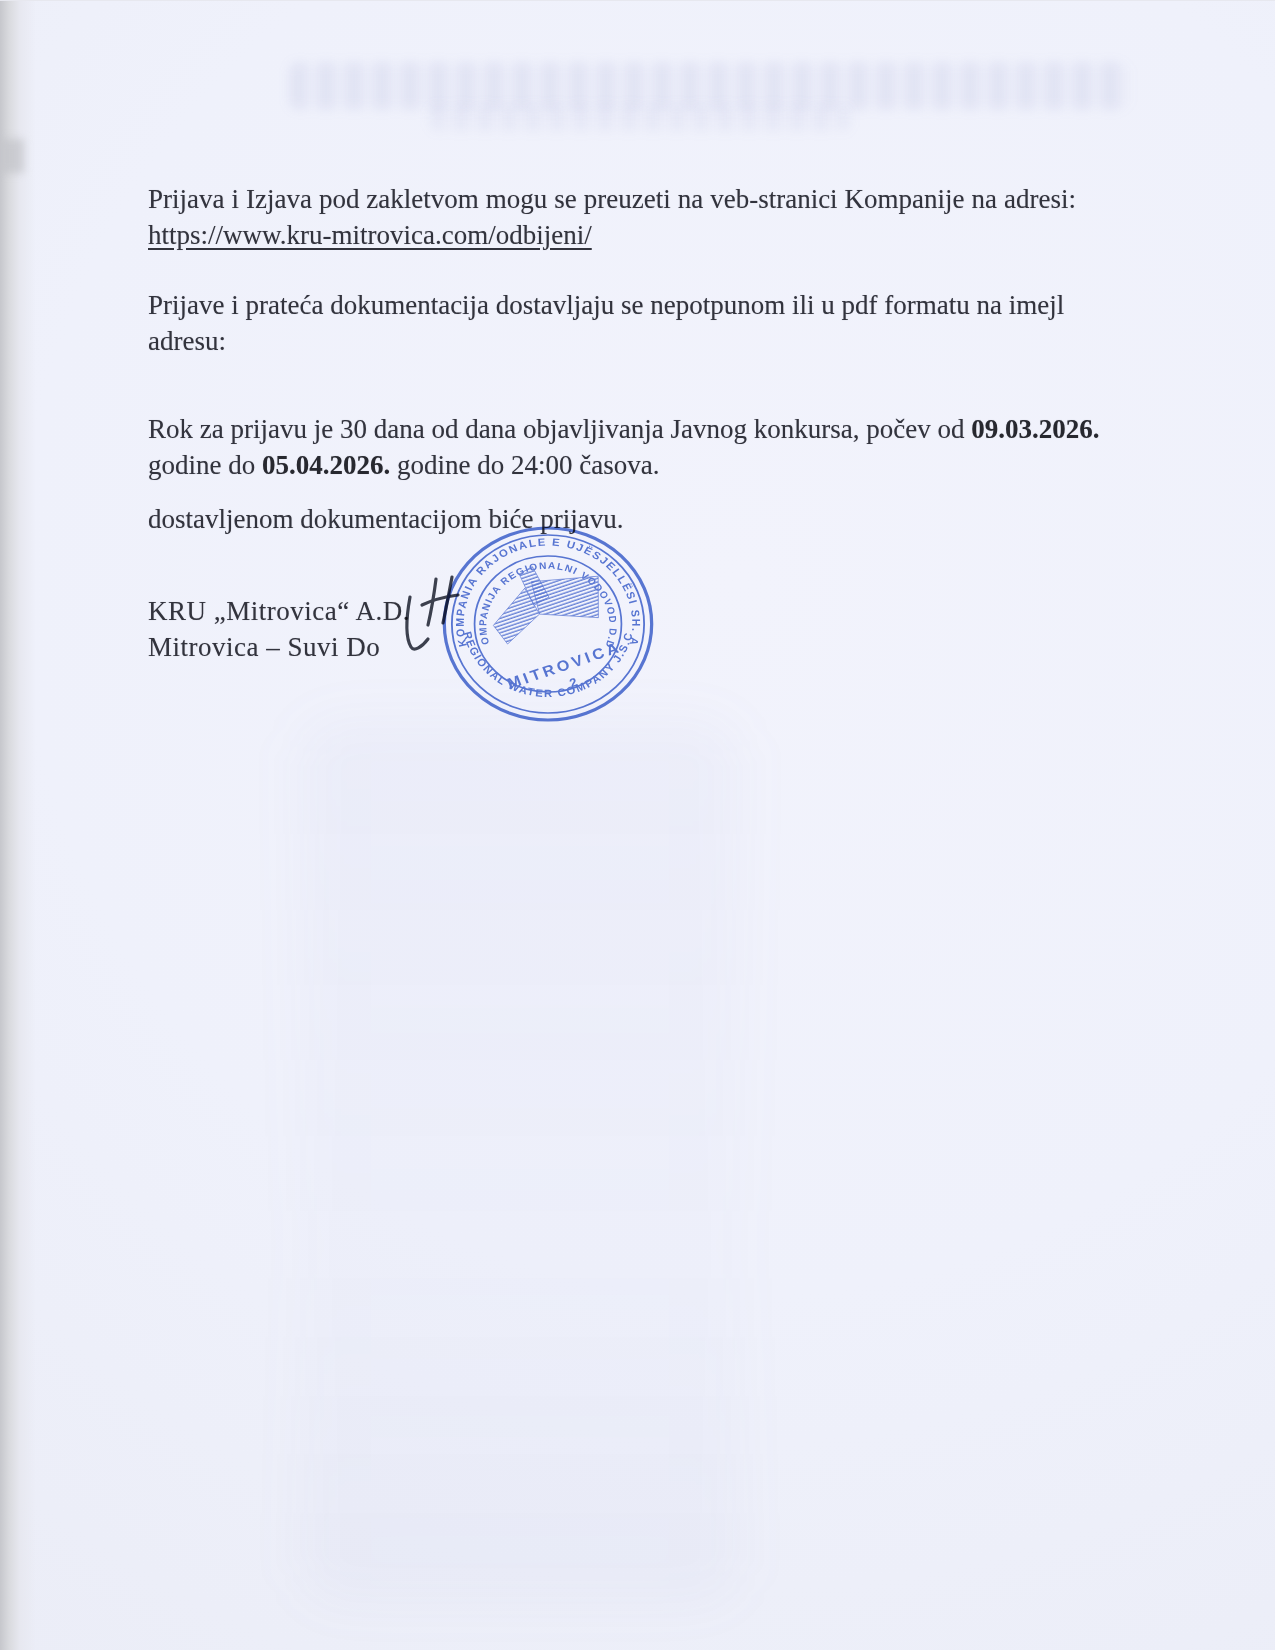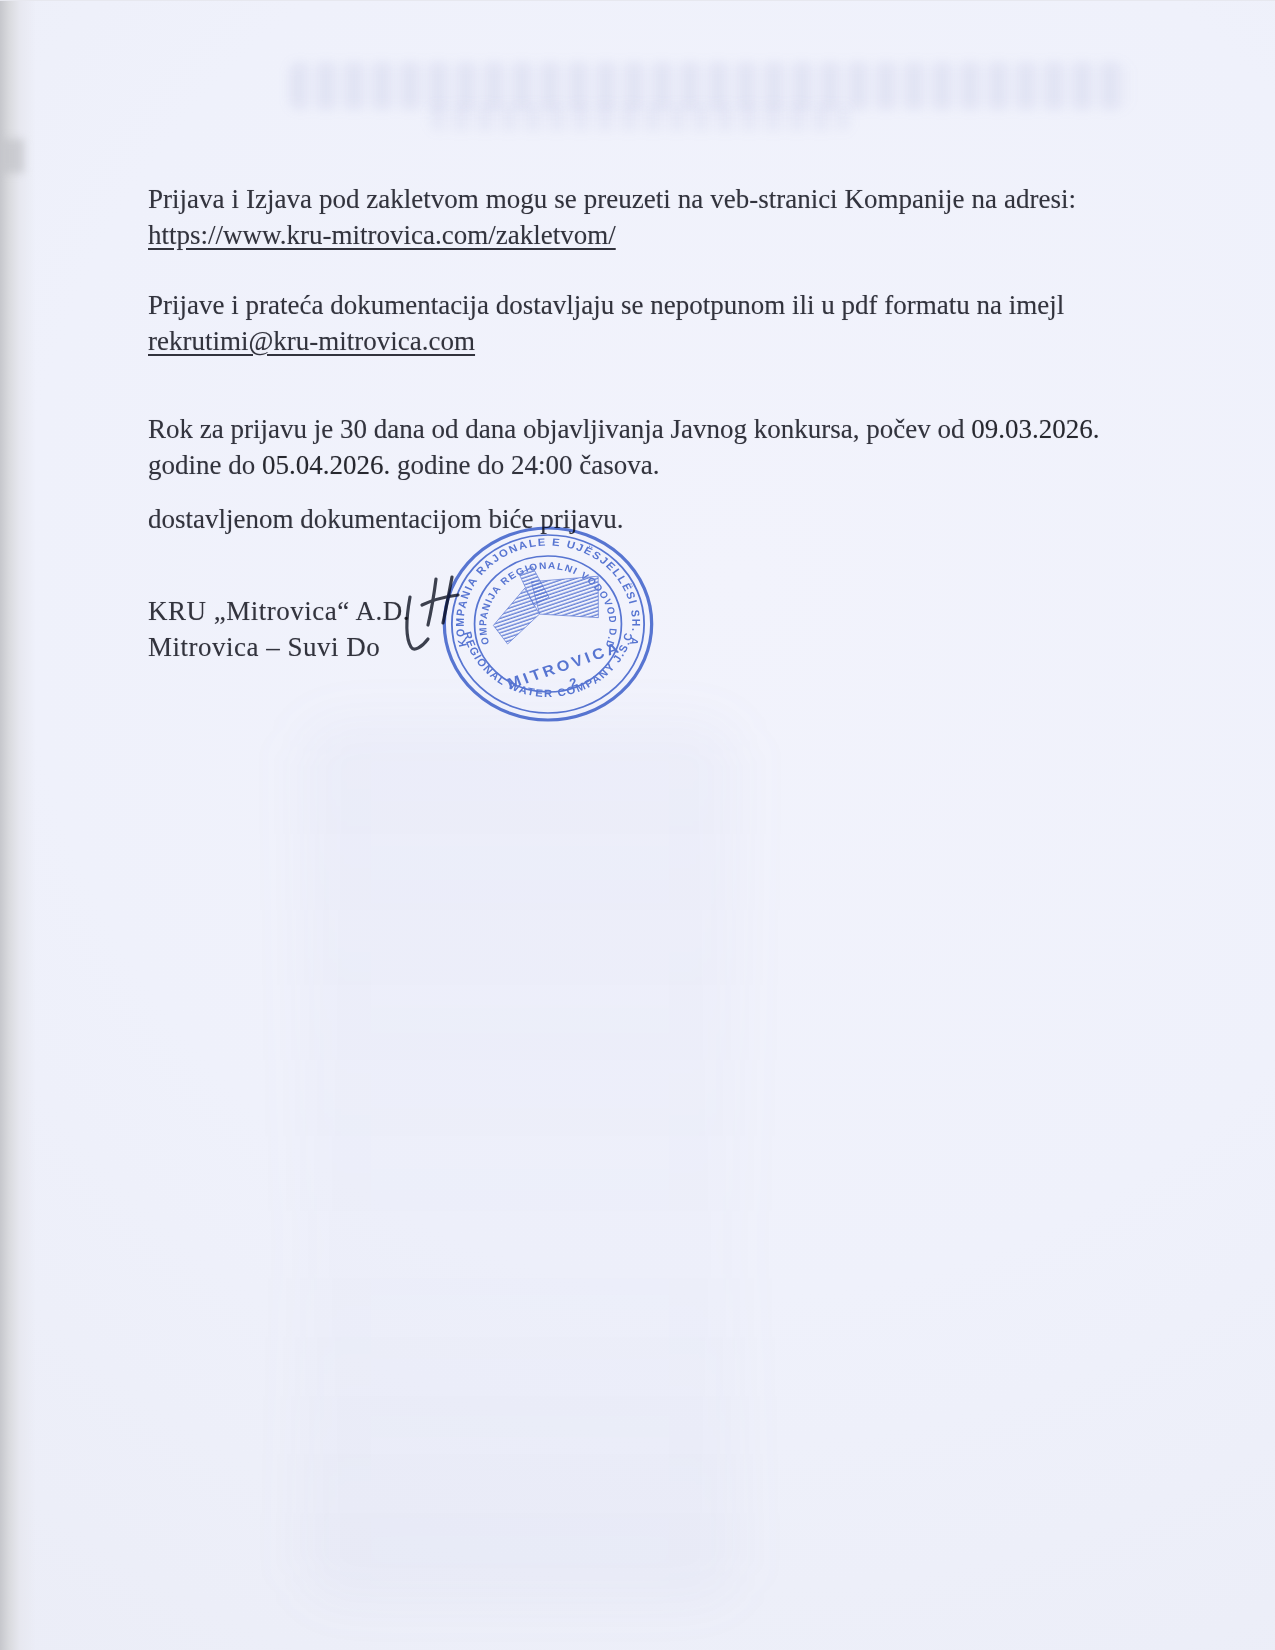--- a/index.html
+++ b/index.html
@@ -40,21 +40,21 @@
   }
   .doc {
     position:absolute; left:148px; top:0; width:928px;
     font-size:27px; line-height:36px; color:#32333d;
     text-shadow: 0 0 1px rgba(50,51,61,0.28);
   }
   .block { position:absolute; left:0; width:928px; }
   .line { display:block; height:36px; white-space:nowrap; }
   .justify { white-space:normal; text-align:justify; text-align-last:justify; }
   .link { text-decoration:underline; text-underline-offset:4px; color:#32333d; }
-  .b { font-weight:normal; color:#27282f; }
+  .b { font-weight:bold; color:#27282f; }
   #p1   { top:180px; }
   #p2   { top:286px; }
   #p3   { top:410px; }
   #note { top:500px; }
   #sig  { top:592px; letter-spacing:0.5px; }
   #p3 .wrap, #note .wrap { white-space:nowrap; display:block; height:36px; }
   .stamp-svg {
     position:absolute; left:436px; top:520px;
     mix-blend-mode:multiply; opacity:0.9; filter: blur(0.3px);
   }
@@ -74,26 +74,26 @@
   <div class="scan-edge"></div>
   <div class="edge-notch"></div>
   <div class="bleed-top"></div>
   <div class="bleed-top2"></div>
   <div class="bleed-body"></div>
 
   <div class="doc">
 
     <div class="block" id="p1">
       <span class="line justify">Prijava i Izjava pod zakletvom mogu se preuzeti na veb-stranici Kompanije na adresi:</span>
-      <span class="line link">https://www.kru-mitrovica.com/zakletvom/</span>
+      <span class="line link">https://www.kru-mitrovica.com/odbijeni/</span>
     </div>
 
     <div class="block" id="p2">
       <span class="line">Prijave i prateća dokumentacija dostavljaju se nepotpunom ili u pdf formatu na imejl</span>
-      <span class="line link">rekrutimi@kru-mitrovica.com</span>
+      <span class="line">adresu:</span>
     </div>
 
     <div class="block" id="p3">
       <span class="wrap"><span>Rok za prijavu je 30 dana od dana objavljivanja Javnog konkursa, počev od </span><span class="b">09.03.2026.</span></span>
       <span class="wrap"><span>godine do </span><span class="b">05.04.2026.</span><span> godine do 24:00 časova.</span></span>
     </div>
 
     <div class="block" id="note">
       <span class="line">dostavljenom dokumentacijom biće prijavu.</span>
     </div>

